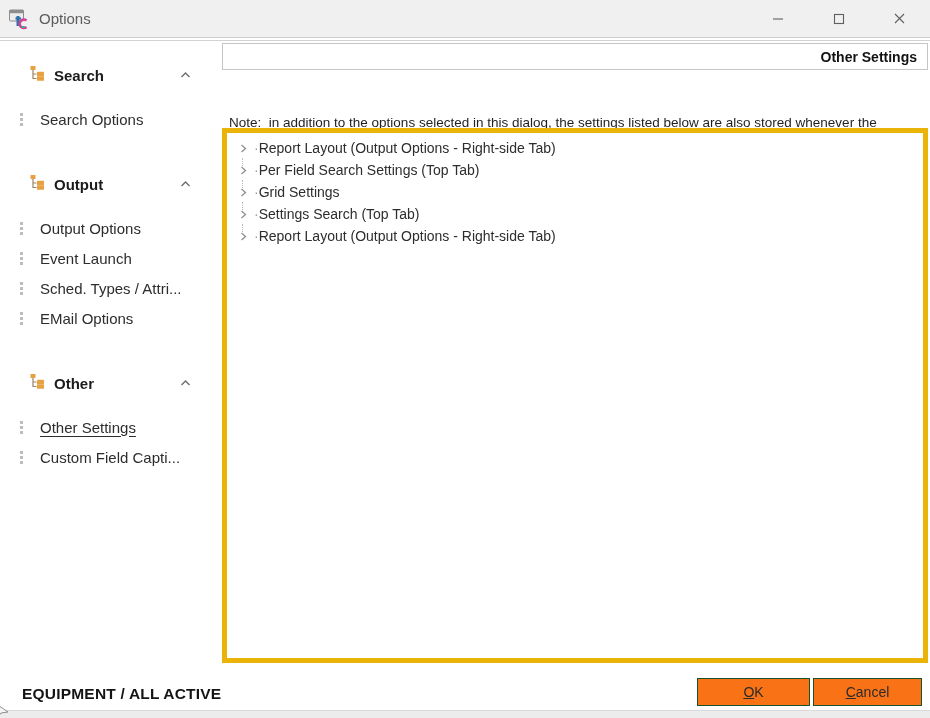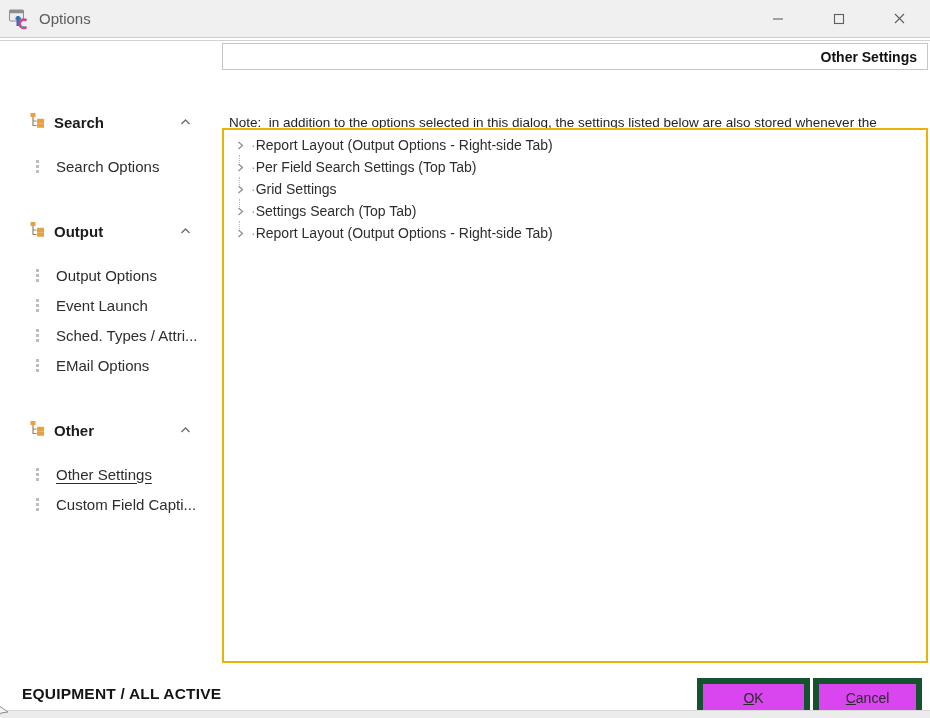--- a/index.html
+++ b/index.html
@@ -11,51 +11,51 @@
   .titlebar { position:absolute; top:0; left:0; width:100%; height:37px;
               background:#f0f0f0; display:flex; align-items:center; }
   .app-icon { margin-left:8px; display:flex; }
   .title-text { margin-left:8px; font-size:15px; color:#5c5c5c; }
   .win-controls { position:absolute; right:0; top:0; height:37px; display:flex; }
   .win-btn { width:61px; height:37px; display:flex; align-items:center; justify-content:center; cursor:default; }
   .sep1 { position:absolute; top:37px; left:0; width:100%; height:1px; background:#cdcdcd; }
   .sep2 { position:absolute; top:40px; left:0; width:100%; height:1px; background:#d2d2d2; }
 
   
-  .sidebar { position:absolute; top:42px; left:0; width:222px; height:624px; padding-top:18px;margin-top:47px; }
+  .sidebar { position:absolute; top:42px; left:0; width:222px; height:624px; padding-top:18px; }
   .nav-header { display:flex; align-items:center; height:30px; padding:0 30px; cursor:default; }
   .nav-header-label { margin-left:8px; font-size:15px; font-weight:bold; color:#1b1b1b; }
   .chev-up { margin-left:auto; display:flex; }
   .nav-items { margin:14px 0 35px; }
-  .nav-item { display:flex; align-items:center; height:30px; padding-left:36px;
+  .nav-item { display:flex; align-items:center; height:30px; padding-left:20px;
               font-size:15px; color:#2d2d2d; cursor:default; }
   .grip { display:flex; flex-direction:column; gap:2px; margin-right:17px; }
   .grip i { width:3px; height:3px; background:#bdbdbd; display:block; }
   .nav-item.selected .nav-item-label { text-decoration:underline; text-underline-offset:3px; }
 
   
   .panel-header { position:absolute; left:222px; top:43px; width:706px; height:27px;
                   border:1px solid #c6c6c6; background:#fff; display:flex; align-items:center;
                   justify-content:flex-end; padding-right:10px; font-size:14px; font-weight:bold; color:#111; }
   .note { position:absolute; left:223px; top:73px; width:702px; font-size:13.5px;
           color:#1f1f1f; line-height:20px; padding-left:6px; white-space:pre-wrap; }
   .tree-box { position:absolute; left:222px; top:128px; width:706px; height:535px;
-              border:2px solid #eab308; background:#fff; padding-top:4px; }
+              border:5px solid #eab308; background:#fff; padding-top:4px; }
   .tree-row { display:flex; align-items:center; height:22px; padding-left:8px;
               font-size:14px; color:#2d2d2d; cursor:default; }
   .tree-chevron { width:16px; display:flex; align-items:center; justify-content:center; position:relative; }
   .tree-row:not(:last-child) .tree-chevron::after { content:""; position:absolute; left:7px; top:15px;
               height:8px; border-left:1px dotted #bcbcbc; }
   .tree-label { margin-left:3px; }
   .tree-label::before { content:"\00B7 "; color:#9a9a9a; }
 
   
   .footer-label { position:absolute; left:22px; top:685px; font-size:15.5px; font-weight:bold;
                   color:#141414; letter-spacing:0.2px; }
-  .btn { position:absolute; top:678px; height:40px; background:#d946ef; border:6px solid #14532d;
+  .btn { position:absolute; top:678px; height:28px; background:#f97316; border:1px solid #14532d;
          font-size:14px; color:#2b2b2b; display:flex; align-items:center; justify-content:center;
          font-family:inherit; cursor:default; }
   .btn-ok { left:697px; width:113px; }
   .btn-cancel { left:813px; width:109px; }
   .btn-text { display:block; }
   .btn-text::first-letter { text-decoration:underline; }
   .bottom-strip { position:absolute; left:0; bottom:0; width:100%; height:8px;
                   background:#ececec; border-top:1px solid #d9d9d9; }
   .cursor { position:absolute; left:-7px; top:701px; }
 </style>

